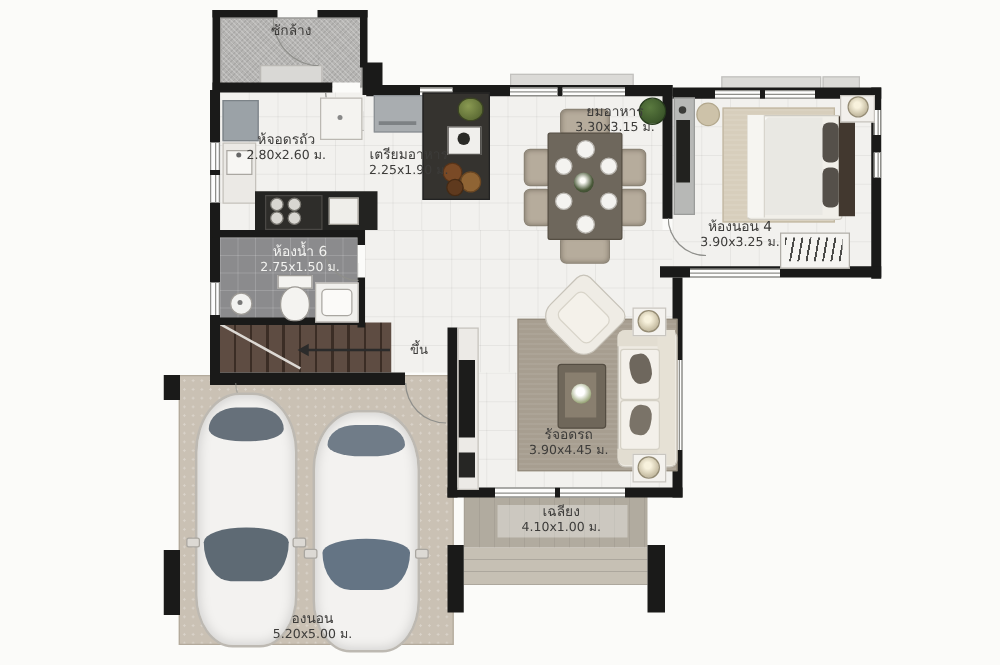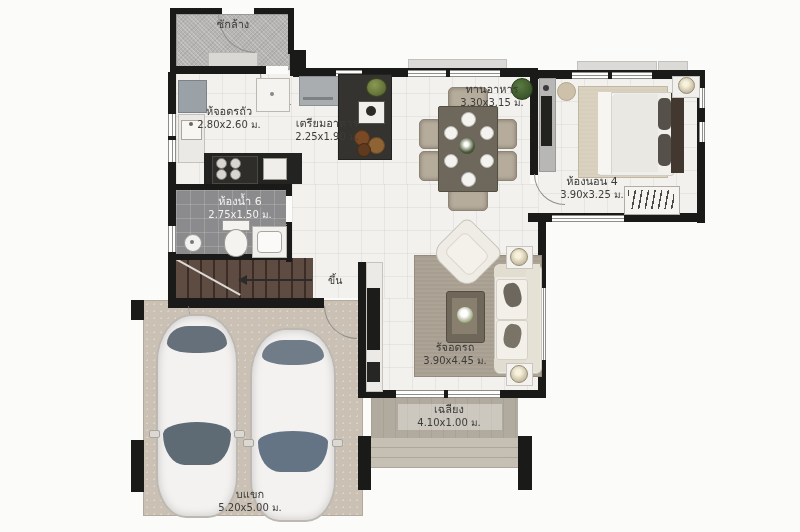--- a/index.html
+++ b/index.html
@@ -237,40 +237,40 @@
   </div>
   <div class="label" style="left:229px;top:105px">
     <div class="nm">ห้จอดรถัว</div>
     <div class="dm">2.80x2.60 ม.</div>
   </div>
   <div class="label" style="left:327px;top:117px">
     <div class="nm">เตรียมอาหาร</div>
     <div class="dm">2.25x1.90 ม.</div>
   </div>
   <div class="label" style="left:492px;top:83px">
-    <div class="nm">ทานอาหาร</div>
+    <div class="nm">ยมอาหาร</div>
     <div class="dm">3.30x3.15 ม.</div>
   </div>
   <div class="label" style="left:592px;top:175px">
     <div class="nm">ห้องนอน 4</div>
     <div class="dm">3.90x3.25 ม.</div>
   </div>
   <div class="label" style="left:240px;top:195px;color:#f2f2f0">
     <div class="nm">ห้องน้ำ 6</div>
     <div class="dm">2.75x1.50 ม.</div>
   </div>
   <div class="label" style="left:455px;top:341px">
     <div class="nm">รัจอดรถ</div>
     <div class="dm">3.90x4.45 ม.</div>
   </div>
   <div class="label" style="left:449px;top:403px">
     <div class="nm">เฉลียง</div>
     <div class="dm">4.10x1.00 ม.</div>
   </div>
   <div class="label" style="left:250px;top:488px">
-    <div class="nm">บแขก</div>
+    <div class="nm">องนอน</div>
     <div class="dm">5.20x5.00 ม.</div>
   </div>
   <div class="label" style="left:328px;top:274px;transform:none">
     <div class="nm" style="font-size:10.5px">ขึ้น</div>
   </div>
 
 </div>
 
 </body></html>

